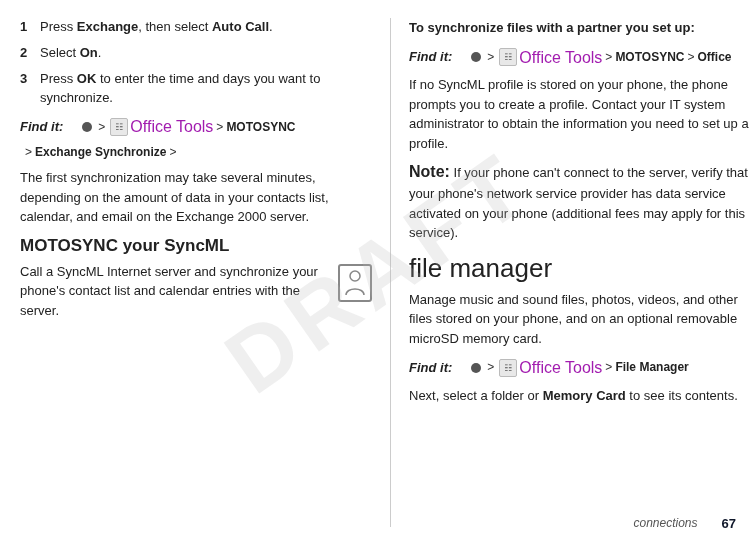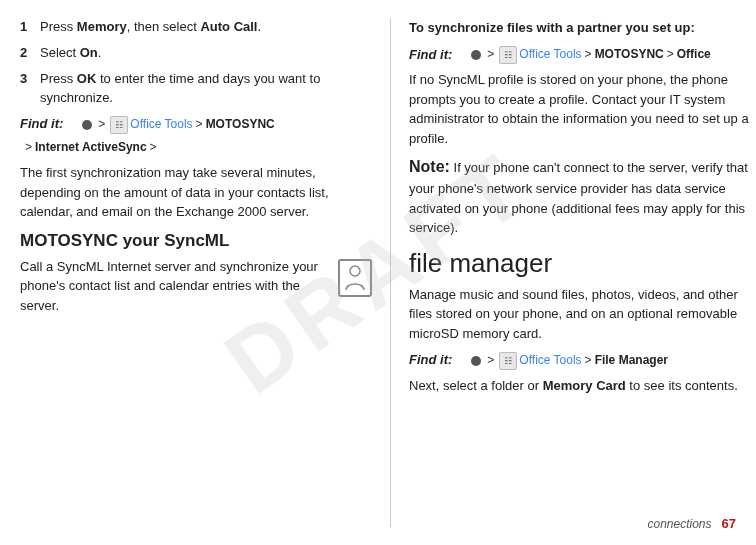--- a/index.html
+++ b/index.html
@@ -75,22 +75,22 @@
       vertical-align: middle;
     }
 
     .arrow {
       font-size: 12px;
       margin: 0 3px;
       color: #333;
     }
 
     .menu-item {
-      font-size: 12px;
-      color: #3b82f6;
+      font-size: 16px;
+      color: #a21caf;
     }
 
     .menu-item-bold {
       font-weight: bold;
       font-size: 12px;
     }
 
     .office-icon {
       display: inline-flex;
       align-items: center;
@@ -141,34 +141,34 @@
       margin-top: 10px;
       line-height: 1.2;
       color: #222;
     }
 
     .connections-footer {
       position: absolute;
       bottom: 14px;
       right: 20px;
       display: flex;
-      align-items: center;
-      gap: 10px;
+      align-items: flex-start;
+      gap: 24px;
     }
 
     .connections-text {
       font-size: 12px;
       color: #555;
       font-style: italic;
     }
 
     .page-num {
       font-size: 13px;
       font-weight: bold;
-      color: #b91c1c;
+      color: #0f172a;
     }
 
     .draft-watermark {
       position: absolute;
       top: 50%;
       left: 50%;
       transform: translate(-50%, -50%) rotate(-35deg);
       font-size: 90px;
       font-weight: bold;
       color: rgba(180, 180, 180, 0.22);
@@ -196,21 +196,21 @@
 </head>
 <body>
 
 <div class="page-container">
 
   <div class="left-column">
 
     <div class="step-line">
       <span class="step-num">1</span>
       <span class="step-text">
-        Press <span class="bold-text">Memory</span>, then select <span class="bold-text">Auto Call</span>.
+        Press <span class="bold-text">Exchange</span>, then select <span class="bold-text">Auto Call</span>.
       </span>
     </div>
 
     <div class="step-line">
       <span class="step-num">2</span>
       <span class="step-text">
         Select <span class="bold-text">On</span>.
       </span>
     </div>
 
@@ -226,21 +226,21 @@
       <span class="find-it-label">Find it:</span>
       <span class="bullet-icon"></span>
       <span class="arrow">&gt;</span>
       <span class="office-icon">☷</span>
       <span class="menu-item">Office Tools</span>
       <span class="arrow">&gt;</span>
       <span class="menu-item-bold">MOTOSYNC</span>
     </div>
     <div class="nav-line" style="margin-left:0; padding-left:2px;">
       <span class="arrow">&gt;</span>
-      <span class="menu-item-bold">Internet ActiveSync</span>
+      <span class="menu-item-bold">Exchange Synchronize</span>
       <span class="arrow">&gt;</span>
     </div>
 
     <div class="body-text" style="margin-top:6px;">The first synchronization may take several minutes, depending on the amount of data in your contacts list, calendar, and email on the Exchange 2000 server.</div>
 
     <div class="section-heading">MOTOSYNC your SyncML</div>
 
     <div style="position:relative;">
       <div class="person-icon">
         <svg width="22" height="28" viewBox="0 0 22 28" fill="none">

